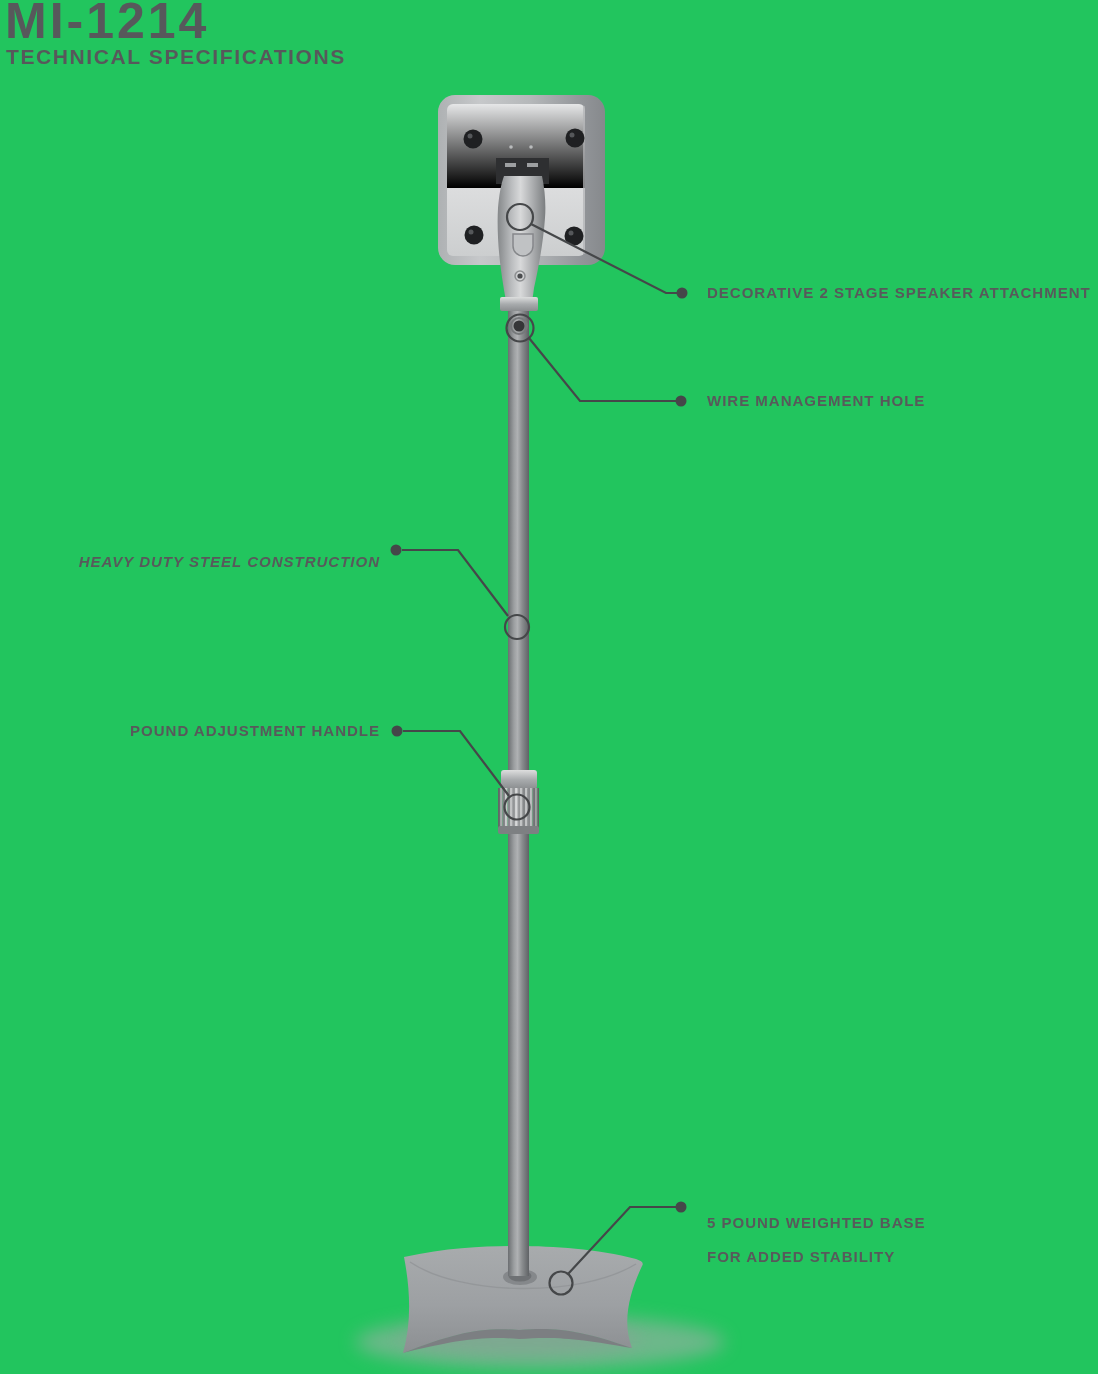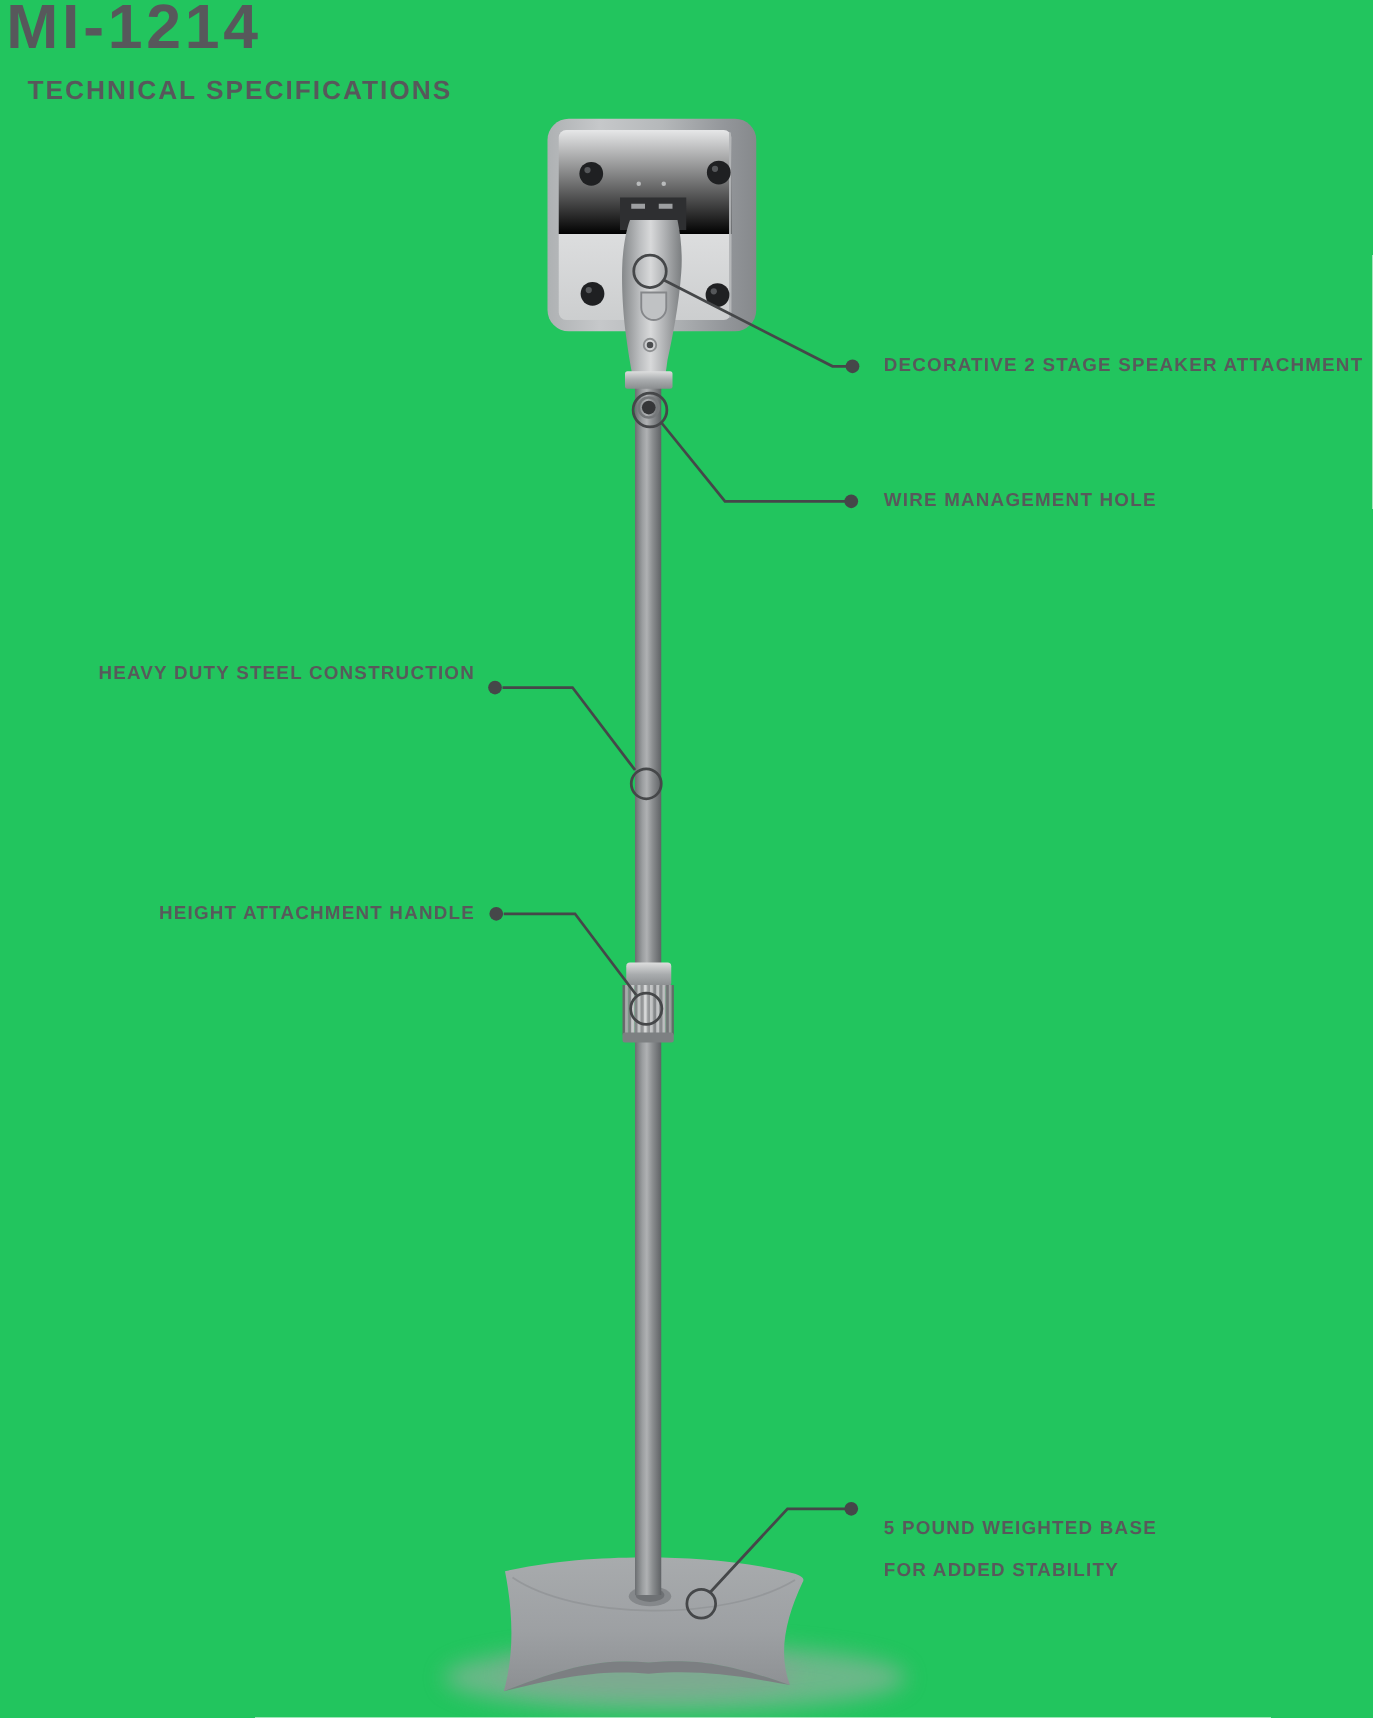--- a/index.html
+++ b/index.html
@@ -9,21 +9,21 @@
     background:#22c55e;
     font-family:"Liberation Sans", sans-serif;
     overflow:hidden;
   }
   .title{
     position:absolute;left:5px;top:-4px;margin:0;
     font-size:50px;font-weight:bold;letter-spacing:3px;
     color:#57585b;line-height:1;
   }
   .subtitle{
-    position:absolute;left:6px;top:46px;margin:16px;
+    position:absolute;left:6px;top:46px;margin:0;
     font-size:21px;font-weight:bold;letter-spacing:1.6px;
     color:#57585b;line-height:1;
   }
   .diagram-svg{position:absolute;left:0;top:0;}
   .callout-label{
     position:absolute;
     font-size:15px;font-weight:bold;letter-spacing:1px;
     color:#58595b;line-height:16px;white-space:nowrap;
   }
   .callout-label.right-align{text-align:right;}
@@ -191,22 +191,22 @@
         <circle cx="397" cy="731" r="5.5"></circle>
         <circle cx="681" cy="1207" r="5.5"></circle>
       </g>
     </g>
   </svg>
 
   <div class="callout-label" style="left:707px;top:285px;">DECORATIVE 2 STAGE SPEAKER ATTACHMENT</div>
 
   <div class="callout-label" style="left:707px;top:393px;">WIRE MANAGEMENT HOLE</div>
 
-  <div class="callout-label right-align" style="right:718px;top:531px;">HEAVY DUTY STEEL CONSTRUCTION</div>
-
-  <div class="callout-label right-align" style="right:718px;top:723px;">HEIGHT ATTACHMENT HANDLE</div>
+  <div class="callout-label right-align" style="right:718px;top:554px;font-style:italic;">HEAVY DUTY STEEL CONSTRUCTION</div>
+
+  <div class="callout-label right-align" style="right:718px;top:723px;">POUND ADJUSTMENT HANDLE</div>
 
   <div class="callout-label two-line" style="left:707px;top:1190px;margin-top:16px;">
     <span>5 POUND WEIGHTED BASE</span>
     <span>FOR ADDED STABILITY</span>
   </div>
 
 </div>
 
 </body></html>

